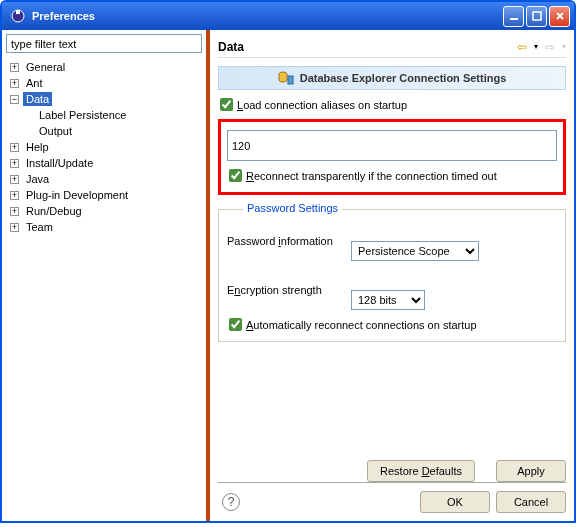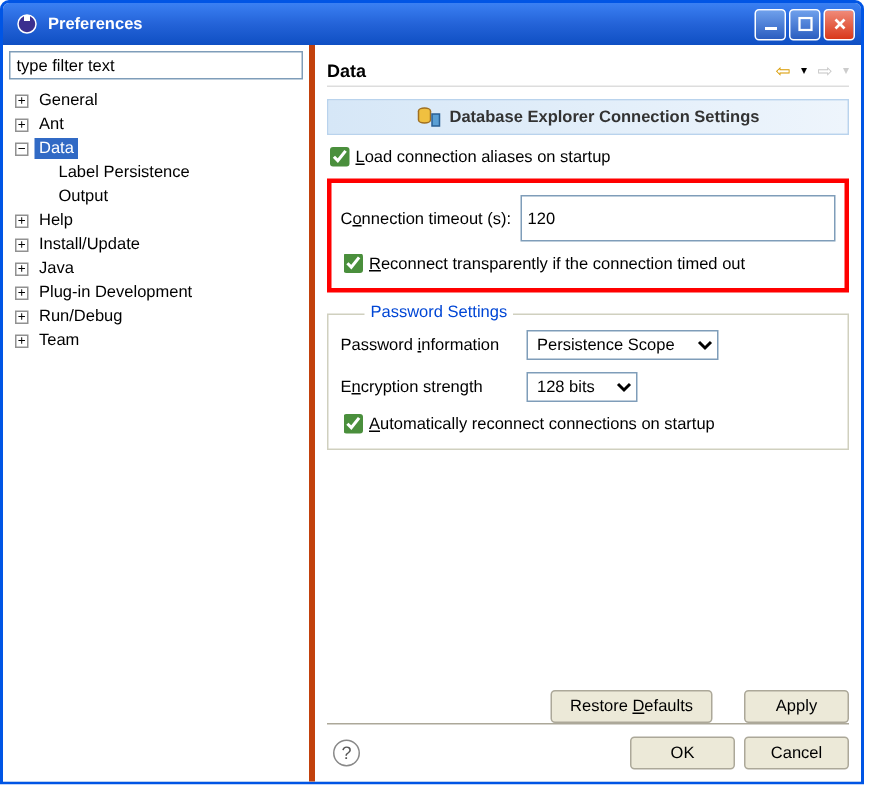--- a/index.html
+++ b/index.html
@@ -29,21 +29,21 @@
 .section-banner { background: linear-gradient(to right, #d6e7f7 0%, #eef5fc 100%); border: 1px solid #b9d3ed; padding: 3px 6px; font-weight: bold; color: #333; display: flex; align-items: center; gap: 6px; margin-bottom: 8px; justify-content: center; }
 .banner-icon { width: 16px; height: 16px; }
 .checkbox-row { display: flex; align-items: center; gap: 4px; margin-bottom: 8px; padding-left: 2px; }
 .checkbox-row input[type=checkbox] { width: 13px; height: 13px; margin: 0; accent-color: #4a8f3c; }
 .highlight-box { border: 3px solid #ff0000; padding: 8px 6px 10px 6px; margin-bottom: 10px; }
 .form-row { display: flex; align-items: center; gap: 6px; margin-bottom: 8px; }
 .form-row label { white-space: nowrap; }
 .text-input { border: 1px solid #7f9db9; height: 31px; padding: 2px 4px; flex: 1; }
 .fieldset { border: 1px solid #d0d0bf; padding: 10px 8px 10px 8px; position: relative; margin-top: 4px; }
 .fieldset-legend { position: absolute; top: -8px; left: 24px; background: #fff; padding: 0 4px; color: #0046d5; }
-.select { border: 1px solid #7f9db9; height: 20px; font-size: 11px; background: #fff; padding: 1px 2px; }
+.select { border: 1px solid #7f9db9; height: 20px; font-size: 11px; background: #fff; padding: 1px 2px; margin-top: 21px; }
 .button-row { display: flex; justify-content: flex-end; gap: 21px; margin-top: auto; padding-top: 8px; }
 .btn { background: #ece9d8; border: 1px solid #aca899; border-radius: 3px; padding: 3px 12px; min-width: 70px; height: 22px; font-size: 11px; }
 .bottom-bar { border-top: 1px solid #aca899; padding-top: 8px; display: flex; justify-content: space-between; align-items: center; }
 .help-icon { width: 18px; height: 18px; border: 1px solid #888; border-radius: 50%; display: flex; align-items: center; justify-content: center; color: #555; font-size: 12px; margin-left: 4px; }
 .underline-accesskey { text-decoration: underline; }
 </style>
 </head>
 <body>
 
 <div class="window">
@@ -142,21 +142,20 @@
         <span>Database Explorer Connection Settings</span>
       </div>
 
       <div class="checkbox-row">
         <input type="checkbox" checked="" style="">
         <label><span class="underline-accesskey">L</span><span>oad connection aliases on startup</span></label>
       </div>
 
       <div class="highlight-box">
         <div class="form-row">
-          <label>C<span class="underline-accesskey">o</span>nnection timeout (s):</label>
           <input class="text-input" value="120" style="">
         </div>
         <div class="checkbox-row" style="margin-bottom:0;">
           <input type="checkbox" checked="" style="">
           <label><span class="underline-accesskey">R</span>econnect transparently if the connection timed out</label>
         </div>
       </div>
 
       <div class="fieldset">
         <span class="fieldset-legend">Password Settings</span>

